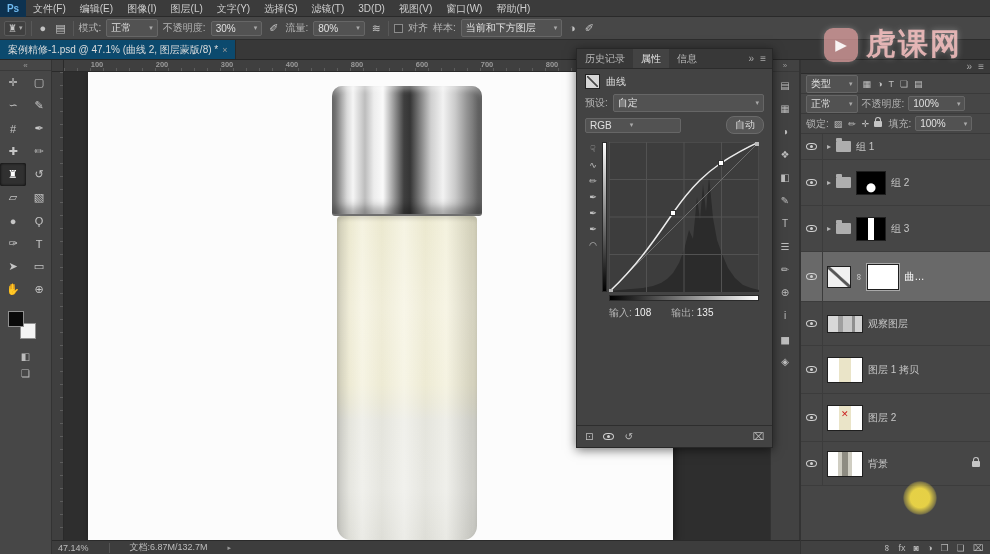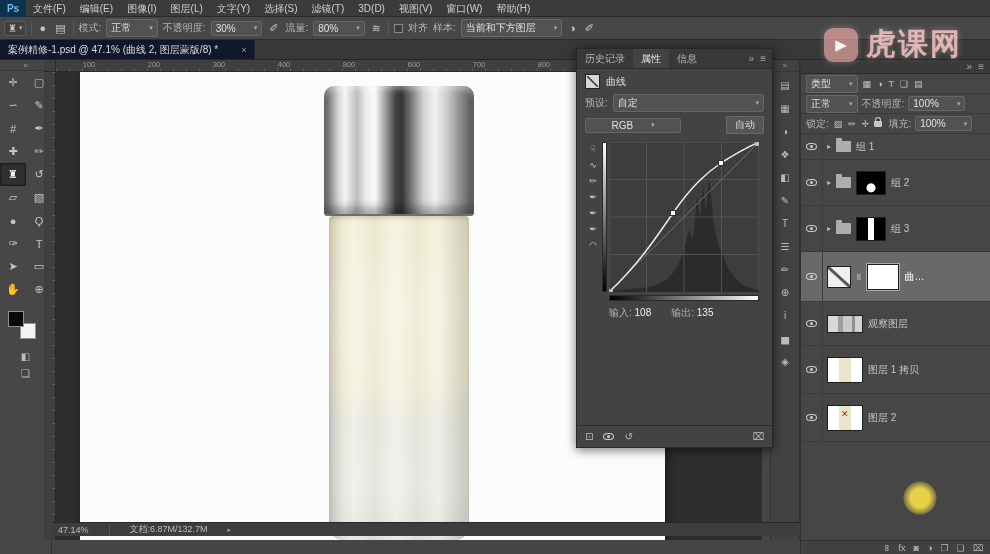--- a/index.html
+++ b/index.html
@@ -26,40 +26,40 @@
   .dd { display:inline-flex; align-items:center; gap:18px; background:#525252;
     border:1px solid #666; border-radius:2px; padding:1px 4px; color:#e0e0e0; }
   .dd .arr { font-size:7px; color:#aaa; }
   .tiny-icon { color:#c2c2c2; font-size:11px; padding:0 2px; }
   .cb { width:9px; height:9px; border:1px solid #8a8a8a; background:#3d3d3d; display:inline-block; }
   .tool-preset { display:flex; align-items:center; gap:2px; background:#404040;
     border:1px solid #5a5a5a; border-radius:2px; padding:1px 3px; }
   
   #tabbar { position:absolute; left:0; top:40px; width:990px; height:20px;
     background:#383838; border-bottom:1px solid #262626; display:flex; z-index:5; }
-  .doctab { background:#0f172a; border-right:1px solid #2a2a2a;
-    display:flex; align-items:center; gap:23px; padding:0 8px; color:#ddd; }
+  .doctab { background:#0c4a6e; border-right:1px solid #2a2a2a;
+    display:flex; align-items:center; gap:4px; padding:0 8px; color:#ddd; }
   .doctab .x { color:#999; font-size:9px; }
   
   #toolbar { position:absolute; left:0; top:60px; width:52px; height:494px;
     background:#474747; border-right:1px solid #333; }
   .tb-head { height:11px; display:flex; align-items:center; justify-content:center;
     color:#9a9a9a; font-size:8px; border-bottom:1px solid #3a3a3a; }
   .tools-grid { display:grid; grid-template-columns:26px 26px; }
   .tool { height:23px; display:flex; align-items:center; justify-content:center;
     color:#c6c6c6; font-size:11px; cursor:default; }
   .tool.active { background:#303030; box-shadow:inset 0 0 3px #000; border-radius:2px; color:#fff; }
   .swatches { position:relative; width:30px; height:30px; margin:10px 0 0 8px; }
   .swatch-fg { position:absolute; left:0; top:0; width:16px; height:16px;
     background:#0a0a0a; border:1px solid #909090; z-index:2; }
   .swatch-bg { position:absolute; right:2px; bottom:2px; width:16px; height:16px;
     background:#f4f4f4; border:1px solid #909090; }
   .tb-extra { display:flex; flex-direction:column; align-items:center; gap:6px; margin-top:10px; color:#bdbdbd; }
   
-  #canvasarea { position:absolute; left:44px; top:60px; width:718px; height:480px; background:#c4b5fd; }
+  #canvasarea { position:absolute; left:52px; top:60px; width:718px; height:480px; background:#c4b5fd;font-weight:bold; }
   #hruler { position:absolute; left:12px; top:0; right:0; height:12px; background:#3f3f3f;
     border-bottom:1px solid #2a2a2a;
     background-image:repeating-linear-gradient(90deg,#5c5c5c 0 1px,transparent 1px 13px);
     background-size:100% 4px; background-position:0 8px; background-repeat:no-repeat; }
   .rmark { position:absolute; top:0; transform:translateX(-50%); font-size:7.5px; color:#9a9a9a; }
   #vruler { position:absolute; left:0; top:12px; bottom:0; width:12px; background:#3f3f3f;
     border-right:1px solid #2a2a2a;
     background-image:repeating-linear-gradient(180deg,#5c5c5c 0 1px,transparent 1px 13px);
     background-size:4px 100%; background-position:8px 0; background-repeat:no-repeat; }
   #rcorner { position:absolute; left:0; top:0; width:12px; height:12px; background:#3f3f3f;
@@ -84,21 +84,21 @@
     background:#434343; border:1px solid #282828; box-shadow:0 2px 10px rgba(0,0,0,0.55); z-index:30; }
   .props-tabs { height:20px; background:#383838; display:flex; align-items:stretch; border-bottom:1px solid #2c2c2c; }
   .ptab { padding:0 8px; display:flex; align-items:center; color:#b9b9b9; }
   .ptab.active { background:#434343; color:#e6e6e6; }
   .ptab-right { margin-left:auto; display:flex; align-items:center; gap:6px; padding:0 6px; color:#aaa; }
   .props-head { display:flex; align-items:center; gap:6px; padding:5px 8px 3px; color:#ddd; }
   .curves-badge { width:15px; height:15px; background:#d6d6d6; position:relative; border:1px solid #222; }
   .curves-badge::after { content:""; position:absolute; inset:1px;
     background:linear-gradient(to top right, transparent 42%, #444 47% 53%, transparent 58%); }
   .props-row { display:flex; align-items:center; gap:5px; padding:2px 8px; }
-  .btn { background:#555; border:1px solid #6a6a6a; border-radius:1px; padding:1px 8px; color:#ddd; }
+  .btn { background:#555; border:1px solid #6a6a6a; border-radius:8px; padding:1px 8px; color:#ddd; }
   .curve-wrap { position:relative; margin:6px 10px 0 32px; width:150px; height:150px; }
   .curve-tools { position:absolute; left:-24px; top:2px; width:16px; display:flex; flex-direction:column; gap:6px;
     align-items:center; color:#c0c0c0; font-size:9px; }
   .grad-v { position:absolute; left:-7px; top:0; width:5px; height:150px;
     background:linear-gradient(180deg,#fff,#000); border:1px solid #2a2a2a; }
   .grad-h { margin:3px 10px 0 32px; width:150px; height:6px;
     background:linear-gradient(90deg,#000,#fff); border:1px solid #2a2a2a; }
   .io-row { display:flex; gap:20px; padding:5px 8px 0 32px; color:#c9c9c9; }
   .io-row b { color:#f0f0f0; font-weight:normal; }
   .props-bottom { position:absolute; left:0; right:0; bottom:0; height:22px; border-top:1px solid #2e2e2e;
@@ -150,21 +150,21 @@
     background:linear-gradient(90deg,#fff 0 28%, #cfcdc2 28% 42%, #8e8c82 42% 58%, #cfcdc2 58% 72%, #fff 72%); }
   .link8 { display:inline-block; transform:rotate(90deg); font-size:9px; color:#ddd; }
   .lockico { width:8px; height:6px; background:#c5c5c5; border-radius:1px; position:relative;
     display:inline-block; margin-left:auto; margin-right:6px; flex:none; }
   .lockico::before { content:""; position:absolute; top:-4px; left:1px; width:4px; height:3px;
     border:1.5px solid #c5c5c5; border-bottom:none; border-radius:4px 4px 0 0; }
   .l-bottom { position:absolute; left:0; right:0; bottom:0; height:14px; background:#414141;
     border-top:1px solid #2e2e2e; display:flex; align-items:center; justify-content:flex-end;
     gap:8px; padding:0 7px; color:#b9b9b9; font-size:9px; }
   
-  #statusbar { position:absolute; left:52px; bottom:18px; width:748px; height:14px; background:#3d3d3d;
+  #statusbar { position:absolute; left:52px; bottom:0; width:748px; height:14px; background:#3d3d3d;
     border-top:1px solid #2a2a2a; display:flex; align-items:center; gap:20px; padding:0 6px;
     color:#bdbdbd; font-size:9px; z-index:6; }
   .st-sep { width:1px; height:10px; background:#2a2a2a; border-right:1px solid #555; }
   
   #watermark { position:absolute; right:28px; top:24px; z-index:50; display:flex; align-items:center; gap:8px;
     pointer-events:none; }
   #watermark .wicon { width:34px; height:34px; border-radius:9px; background:rgba(248,175,175,0.65);
     display:flex; align-items:center; justify-content:center; color:rgba(255,255,255,0.9); font-size:15px;
     box-shadow:0 0 6px rgba(255,255,255,0.25); }
   #watermark .wtext { font-size:30px; font-weight:bold; color:rgba(255,198,198,0.82);
@@ -416,20 +416,30 @@
       <div class="eyecell">
           <span class="eye"></span>
         </div>
       <div class="rowc">
         <span class="thumb t-bottle">
             <span class="redx">✕</span>
           </span>
         <span class="lname">图层 2</span>
       </div>
     </div>
+    <div class="lrow h44">
+      <div class="eyecell">
+          <span class="eye"></span>
+        </div>
+      <div class="rowc">
+        <span class="thumb t-bgimg"></span>
+        <span class="lname">背景</span>
+        <span class="lockico"></span>
+      </div>
+    </div>
   </div>
   <div class="l-bottom">
     <span class="link8">∞</span>
     <span>fx</span>
     <span>◙</span>
     <span>◑</span>
     <span>❐</span>
     <span>❏</span>
     <span>⌧</span>
   </div>
@@ -457,21 +467,21 @@
     <span>曲线</span>
   </div>
   <div class="props-row">
     <span class="lbl">预设:</span>
     <span class="dd" style="flex:1;justify-content:space-between">
       <span>自定</span>
       <span class="arr">▾</span>
     </span>
   </div>
   <div class="props-row">
-    <span class="dd" style="width:96px;justify-content:center">
+    <span class="dd" style="width:96px;justify-content:flex-start">
       <span>RGB</span>
       <span class="arr">▾</span>
     </span>
     <span class="btn" style="margin-left:auto">自动</span>
   </div>
 
   <div class="curve-wrap">
     <div class="curve-tools">
       <span>☟</span>
       <span>∿</span>

